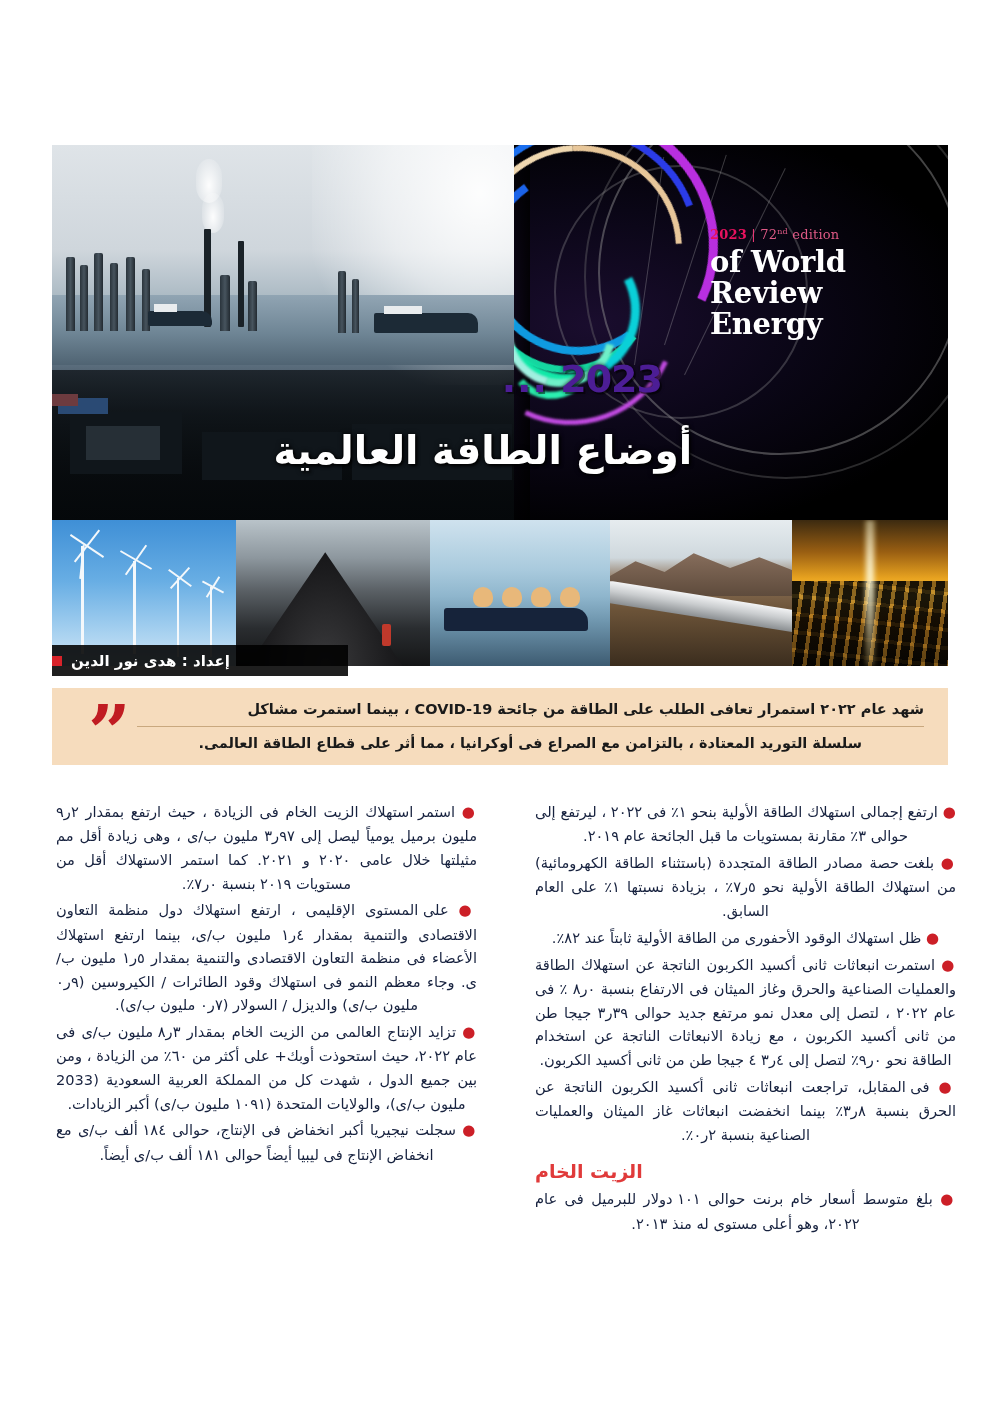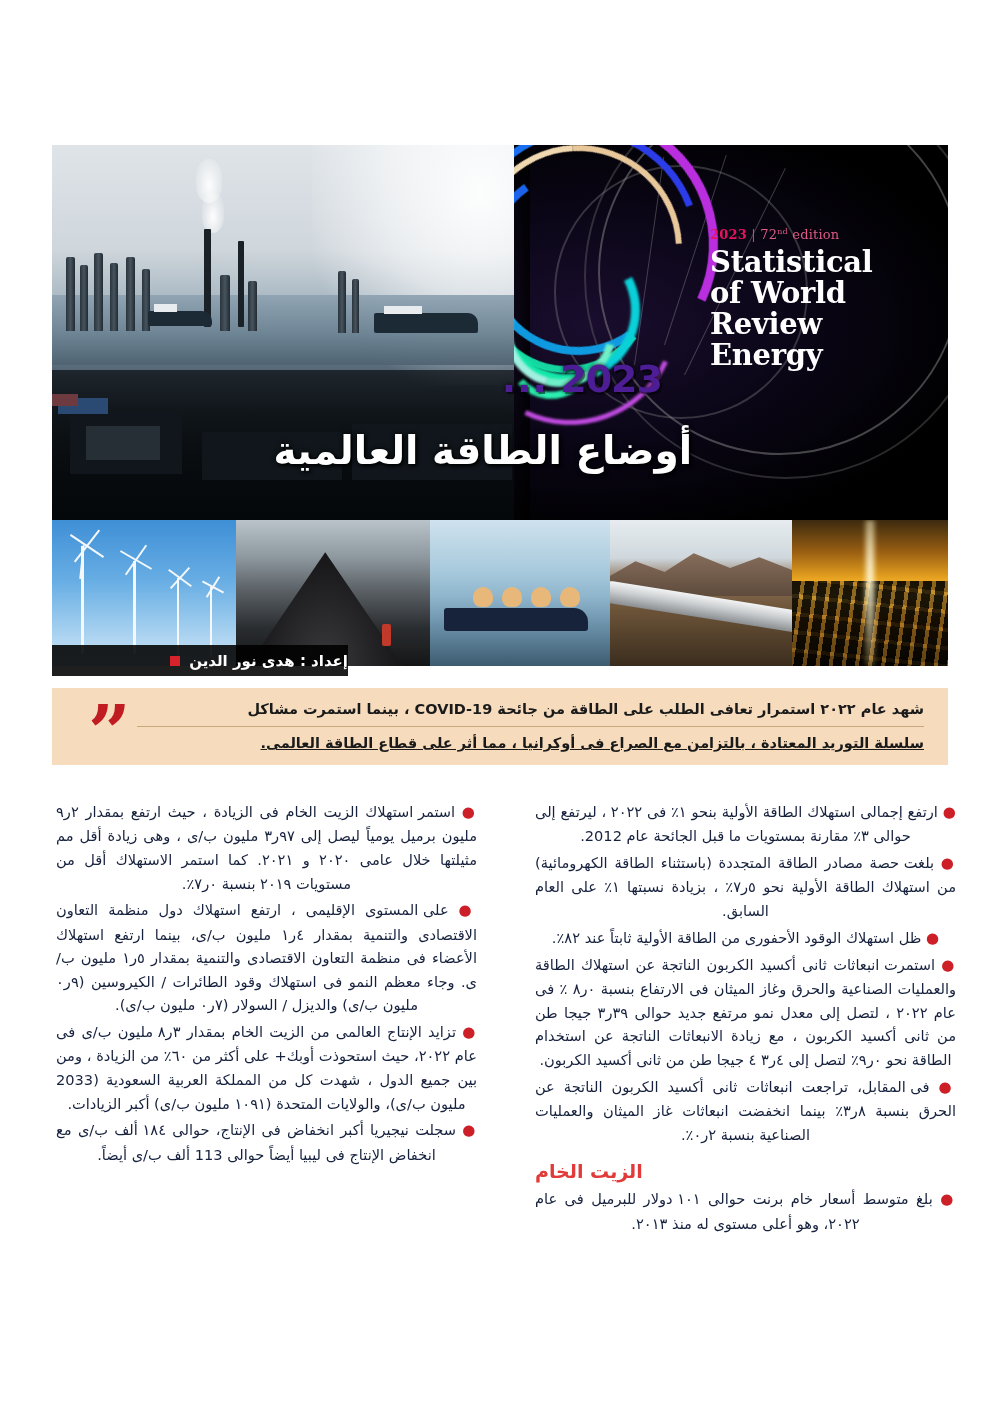--- a/index.html
+++ b/index.html
@@ -93,41 +93,41 @@
   .ph-coal .heap{position:absolute;left:6%;bottom:0;width:80%;height:78%;
     background:radial-gradient(ellipse at 50% 100%,#3a3a3c 0%,#1b1b1d 60%,#0c0c0d 100%);
     clip-path:polygon(50% 0,100% 100%,0 100%);}
   .ph-coal .worker{position:absolute;right:20%;bottom:14%;width:9px;height:22px;background:#c0392b;border-radius:2px;}
   .ph-wind{flex:1;background:linear-gradient(180deg,#3f8fd6 0%,#68aee4 42%,#a9d2f0 78%,#cfe6f7 100%);}
   .turbine{position:absolute;background:#f4f8fb;}
 
   
   .byline{
     position:absolute;left:52px;top:645px;width:296px;height:31px;z-index:25;
-    background:rgba(0,0,0,.88);display:flex;align-items:center;justify-content:flex-start;
+    background:rgba(0,0,0,.88);display:flex;align-items:center;justify-content:flex-end;
     box-sizing:border-box;gap:9px;
   }
   .byline .sq{width:10px;height:10px;background:#d8232a;flex:0 0 auto;order:2;}
   .byline .txt{color:#fff;font-size:15px;font-weight:bold;order:1;}
 
   
   .quote{
     position:absolute;left:52px;top:688px;width:896px;height:77px;
     background:#f6dcbd;box-sizing:border-box;
     padding:9px 24px 9px 22px;display:flex;align-items:center;
   }
   .quote-mark{
     flex:0 0 auto;order:2;font-family:"DejaVu Serif","Liberation Serif",serif;
     font-size:74px;line-height:.62;color:#c01c22;font-weight:bold;
     margin-right:6px;margin-left:14px;margin-top:14px;direction:ltr;
   }
   .quote-body{order:1;flex:1 1 auto;}
   .q-line{font-size:14.5px;font-weight:bold;color:#1a1a1a;line-height:1.75;text-align:justify;}
   .q-line.l1{border-bottom:1px solid #c9a87e;padding-bottom:4px;margin-bottom:4px;}
-  .q-line.l2{text-align:right;text-decoration:underline;}
+  .q-line.l2{text-align:center;}
 
   
   .cols{position:absolute;left:36px;top:800px;width:920px;display:flex;gap:38px;}
   .col{width:441px;margin-left:20px;}
   .para{
     font-size:14.6px;line-height:1.62;color:#16213e;text-align:justify;
     text-align-last:center;margin:0 0 3px 0;font-weight:500;
     text-justify:inter-word;
   }
   .para .b{color:#cc1f27;font-size:15px;}
@@ -198,21 +198,20 @@
     <div class="swirl" style="left:-30px;top:22px;width:172px;height:172px;border-width:8px;border-left-color:#1b63e8;border-bottom-color:#0f9ae0;transform:rotate(10deg);filter:blur(.6px);"></div>
     <div class="swirl" style="left:-34px;top:54px;width:160px;height:160px;border-width:7px;border-bottom-color:#15d6a0;border-left-color:#0fd0c0;transform:rotate(-8deg);filter:blur(.7px);"></div>
     <div class="swirl" style="left:-20px;top:92px;width:128px;height:128px;border-width:9px;border-bottom-color:#11e8a8;border-right-color:#0ad0d8;transform:rotate(18deg);filter:blur(.8px);"></div>
     <div class="swirl" style="left:-10px;top:130px;width:96px;height:96px;border-width:8px;border-bottom-color:#6ff0c8;border-left-color:#a0f0e0;transform:rotate(-30deg);filter:blur(1px);"></div>
     <div class="swirl" style="left:-52px;top:64px;width:206px;height:206px;border-width:5px;border-right-color:#c04ae0;transform:rotate(70deg);filter:blur(.8px);"></div>
     <div class="swirl" style="left:-6px;top:168px;width:72px;height:72px;border-width:7px;border-bottom-color:#2bf0b0;transform:rotate(5deg);filter:blur(1.2px);"></div>
 
     <div class="cover-txt">
       <div class="cover-edition"><b>2023</b> <span>|</span> <span class="ed">72</span><sup class="ed">nd</sup><span class="ed"> edition</span></div>
       <div class="cover-title">
-        <div>Statistical</div>
         <div>of World</div>
         <div>Review</div>
         <div>Energy</div>
       </div>
     </div>
   </div>
 </div>
 
 <div class="hl-year"><span class="dots">...</span> <span>2023</span></div>
 <div class="hl-main">أوضاع الطاقة العالمية</div>
@@ -262,32 +261,32 @@
   <div class="quote-mark">”</div>
   <div class="quote-body">
     <div class="q-line l1">شهد عام ٢٠٢٢ استمرار تعافى الطلب على الطاقة من جائحة COVID-19 ، بينما استمرت مشاكل</div>
     <div class="q-line l2">سلسلة التوريد المعتادة ، بالتزامن مع الصراع فى أوكرانيا ، مما أثر على قطاع الطاقة العالمى.</div>
   </div>
 </div>
 
 <div class="cols">
 
   <div class="col">
-    <p class="para"><span class="b">●</span> <span>ارتفع إجمالى استهلاك الطاقة الأولية بنحو ١٪ فى ٢٠٢٢ ، ليرتفع إلى حوالى ٣٪ مقارنة بمستويات ما قبل الجائحة عام 2012.</span></p>
+    <p class="para"><span class="b">●</span> <span>ارتفع إجمالى استهلاك الطاقة الأولية بنحو ١٪ فى ٢٠٢٢ ، ليرتفع إلى حوالى ٣٪ مقارنة بمستويات ما قبل الجائحة عام ٢٠١٩.</span></p>
     <p class="para"><span class="b">●</span> <span>بلغت حصة مصادر الطاقة المتجددة (باستثناء الطاقة الكهرومائية) من استهلاك الطاقة الأولية نحو ٥ر٧٪ ، بزيادة نسبتها ١٪ على العام السابق.</span></p>
     <p class="para"><span class="b">●</span> <span>ظل استهلاك الوقود الأحفورى من الطاقة الأولية ثابتاً عند ٨٢٪.</span></p>
     <p class="para"><span class="b">●</span> <span>استمرت انبعاثات ثانى أكسيد الكربون الناتجة عن استهلاك الطاقة والعمليات الصناعية والحرق وغاز الميثان فى الارتفاع بنسبة ٠ر٨ ٪ فى عام ٢٠٢٢ ، لتصل إلى معدل نمو مرتفع جديد حوالى ٣٩ر٣ جيجا طن من ثانى أكسيد الكربون ، مع زيادة الانبعاثات الناتجة عن استخدام الطاقة نحو ٠ر٩٪ لتصل إلى ٤ر٣ ٤ جيجا طن من ثانى أكسيد الكربون.</span></p>
     <p class="para"><span class="b">●</span> <span>فى المقابل، تراجعت انبعاثات ثانى أكسيد الكربون الناتجة عن الحرق بنسبة ٨ر٣٪ بينما انخفضت انبعاثات غاز الميثان والعمليات الصناعية بنسبة ٢ر٠٪.</span></p>
 
     <div class="subhead">الزيت الخام</div>
 
     <p class="para"><span class="b">●</span> <span>بلغ متوسط أسعار خام برنت حوالى ١٠١ دولار للبرميل فى عام ٢٠٢٢، وهو أعلى مستوى له منذ ٢٠١٣.</span></p>
 
   </div>
 
   <div class="col">
     <p class="para"><span class="b">●</span> <span>استمر استهلاك الزيت الخام فى الزيادة ، حيث ارتفع بمقدار ٢ر٩ مليون برميل يومياً ليصل إلى ٩٧ر٣ مليون ب/ى ، وهى زيادة أقل مم مثيلتها خلال عامى ٢٠٢٠ و ٢٠٢١. كما استمر الاستهلاك أقل من مستويات ٢٠١٩ بنسبة ٠ر٧٪.</span></p>
     <p class="para"><span class="b">●</span> <span>على المستوى الإقليمى ، ارتفع استهلاك دول منظمة التعاون الاقتصادى والتنمية بمقدار ٤ر١ مليون ب/ى، بينما ارتفع استهلاك الأعضاء فى منظمة التعاون الاقتصادى والتنمية بمقدار ٥ر١ مليون ب/ى. وجاء معظم النمو فى استهلاك وقود الطائرات / الكيروسين (٩ر٠ مليون ب/ى) والديزل / السولار (٧ر٠ مليون ب/ى).</span></p>
     <p class="para"><span class="b">●</span> <span>تزايد الإنتاج العالمى من الزيت الخام بمقدار ٣ر٨ مليون ب/ى فى عام ٢٠٢٢، حيث استحوذت أوبك+ على أكثر من ٦٠٪ من الزيادة ، ومن بين جميع الدول ، شهدت كل من المملكة العربية السعودية (2033 مليون ب/ى)، والولايات المتحدة (١٠٩١ مليون ب/ى) أكبر الزيادات.</span></p>
-    <p class="para"><span class="b">●</span> <span>سجلت نيجيريا أكبر انخفاض فى الإنتاج، حوالى ١٨٤ ألف ب/ى مع انخفاض الإنتاج فى ليبيا أيضاً حوالى 113 ألف ب/ى أيضاً.</span></p>
+    <p class="para"><span class="b">●</span> <span>سجلت نيجيريا أكبر انخفاض فى الإنتاج، حوالى ١٨٤ ألف ب/ى مع انخفاض الإنتاج فى ليبيا أيضاً حوالى ١٨١ ألف ب/ى أيضاً.</span></p>
   </div>
 
 </div>
 
 </body></html>

